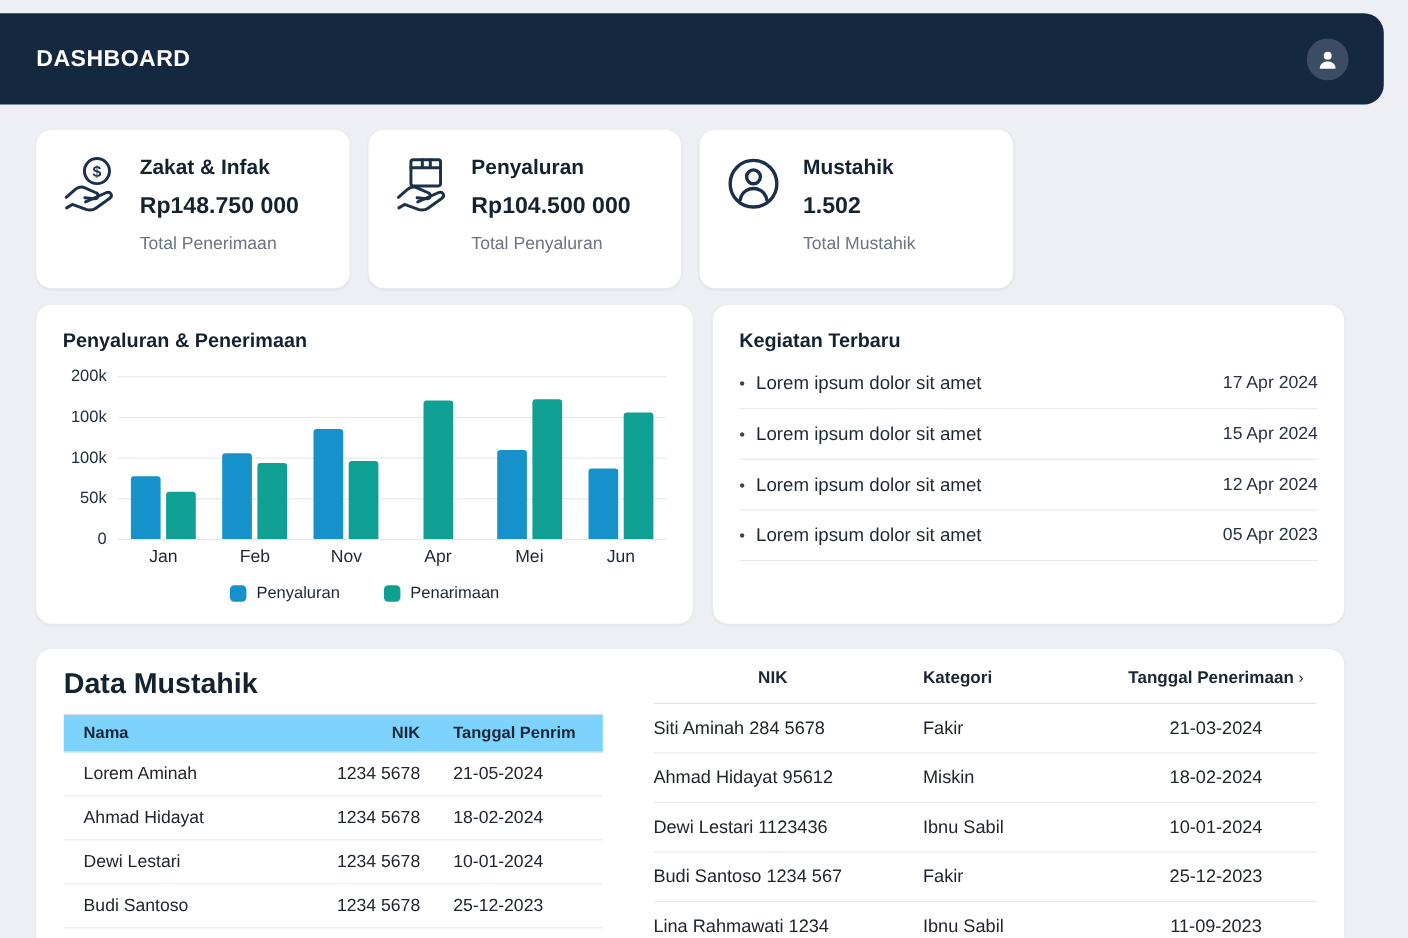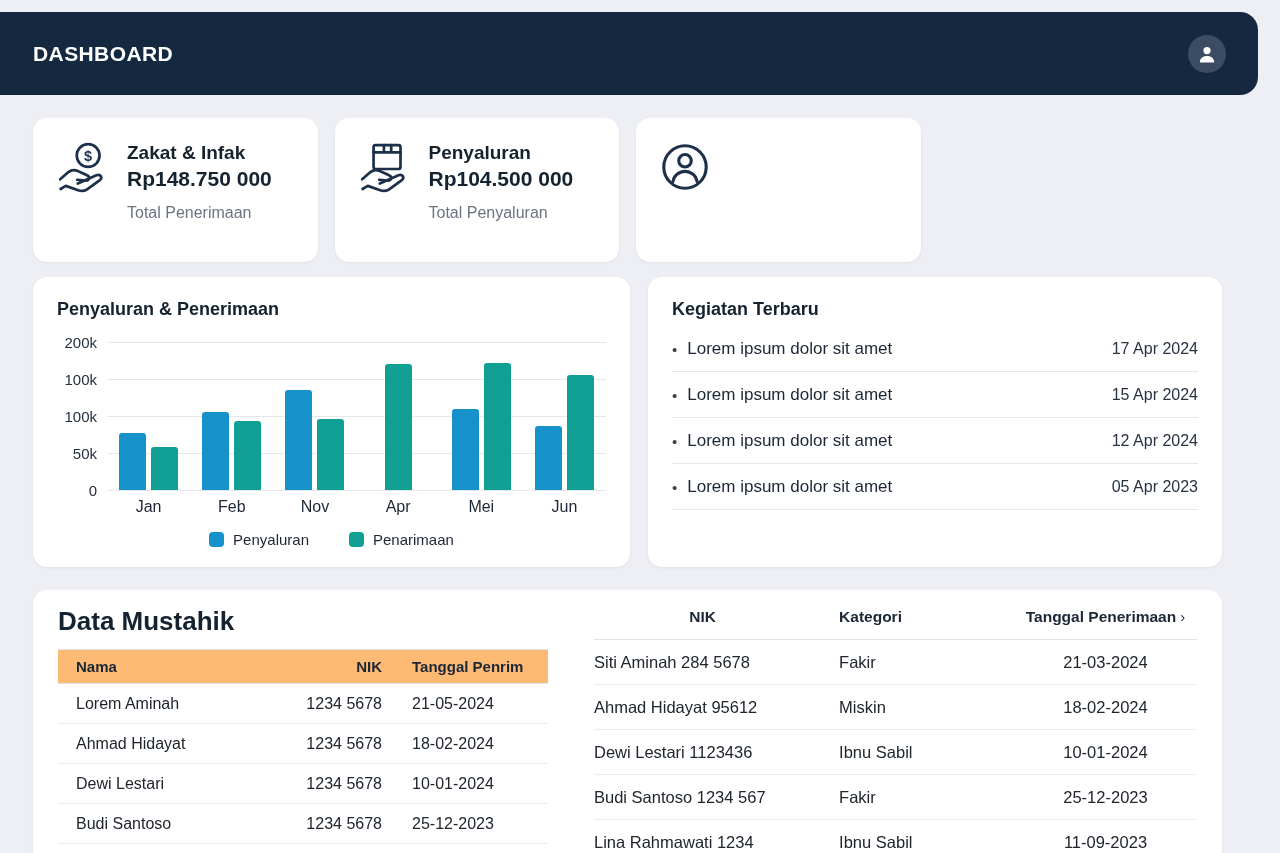--- a/index.html
+++ b/index.html
@@ -28,21 +28,21 @@
   .content { margin:23px 58px 0 33px; }
   .card {
     background:#fff; border-radius:14px;
     box-shadow:0 1px 3px rgba(16,24,40,.06);
   }
   
   .stats { display:grid; grid-template-columns:repeat(4,1fr); gap:17px; }
   .stat-card { height:144px; padding:22px 20px 0 22px; display:flex; gap:14px; }
   .stat-icon { flex:0 0 58px; color:#1d3049; }
   .stat-lines { padding-top:2px; }
-  .stat-title { font-size:19px; font-weight:700; margin-bottom:3px; color:#15222f; }
+  .stat-title { font-size:19px; font-weight:700; margin-bottom:12px; color:#15222f; }
   .stat-value { font-size:21px; font-weight:700; margin-bottom:13px; color:#15222f; }
   .stat-muted { font-size:16px; color:#6b7480; margin-bottom:13px; }
   
   .mid { display:grid; grid-template-columns:597px 1fr; gap:18px; margin-top:15px; }
   .panel { height:290px; padding:22px 24px 0 24px; }
   .panel h2 { font-size:18px; font-weight:700; color:#15222f; }
   
   .chart-body { display:flex; margin-top:22px; }
   .y-col { width:50px; position:relative; height:148px; }
   .ytick {
@@ -67,21 +67,21 @@
     padding:13px 0 12px; border-bottom:1px solid #e6e8ec;
   }
   .act-left { display:flex; align-items:center; gap:10px; font-size:17px; color:#1c2735; }
   .bullet { color:#3a4554; font-size:15px; }
   .act-date { font-size:16px; color:#273243; }
   
   .bottom { margin-top:23px; height:290px; padding:0 25px; display:flex; gap:46px; }
   .bot-left { width:490px; padding-top:16px; }
   .bot-left h2 { font-size:26px; font-weight:700; margin-bottom:12px; color:#15222f; }
   .lt-header {
-    display:flex; background:#fdba74;
+    display:flex; background:#7dd3fc;
     border-top:1px solid #e0e3e8; border-bottom:1px solid #e0e3e8;
     padding:8px 18px; font-size:15px; font-weight:700; color:#1c2735;
   }
   .lt-row {
     display:flex; padding:11px 18px 10px; border-bottom:1px solid #e8eaee;
     font-size:16px; color:#20262e;
   }
   .c-nama { flex:1; }
   .c-nik { width:110px; text-align:right; }
   .c-tgl { width:148px; padding-left:30px; }
@@ -154,20 +154,25 @@
 
 
     <div class="card stat-card">
       <div class="stat-icon">
         <svg width="54" height="54" viewBox="0 0 56 56" fill="none" stroke="#1d3049" stroke-width="3.2" stroke-linecap="round" stroke-linejoin="round">
           <circle cx="28" cy="28" r="22"></circle>
           <circle cx="28" cy="21.5" r="6.5"></circle>
           <path d="M15.5 43 c1.5 -8.5 9 -10.5 12.5 -10.5 s11 2 12.5 10.5"></path>
         </svg>
       </div>
+      <div class="stat-lines">
+        <div class="stat-title">Mustahik</div>
+        <div class="stat-value">1.502</div>
+        <div class="stat-muted">Total Mustahik</div>
+      </div>
     </div>
 
   </div>
 
   <div class="mid">
 
     <div class="card panel">
       <h2>Penyaluran &amp; Penerimaan</h2>
       <div class="chart-body">
         <div class="y-col">

